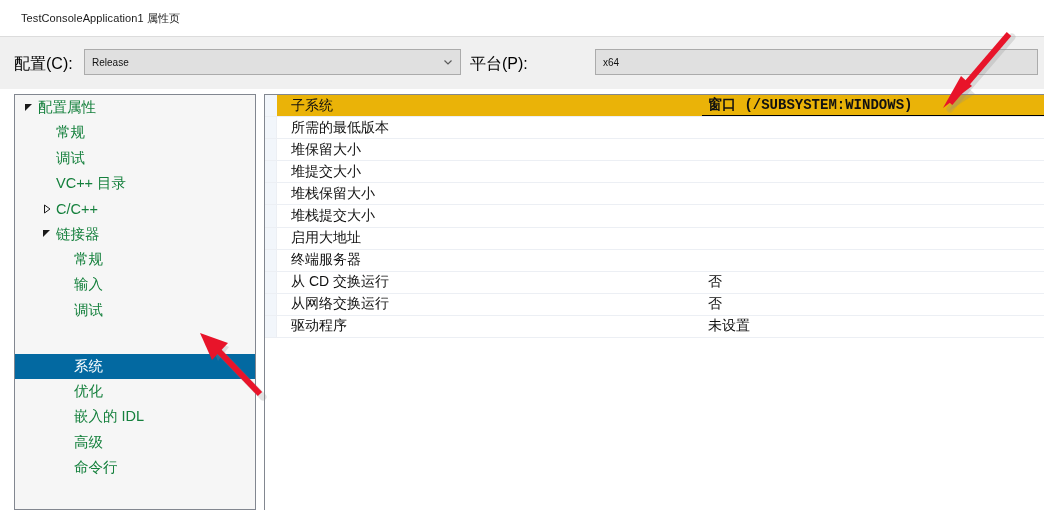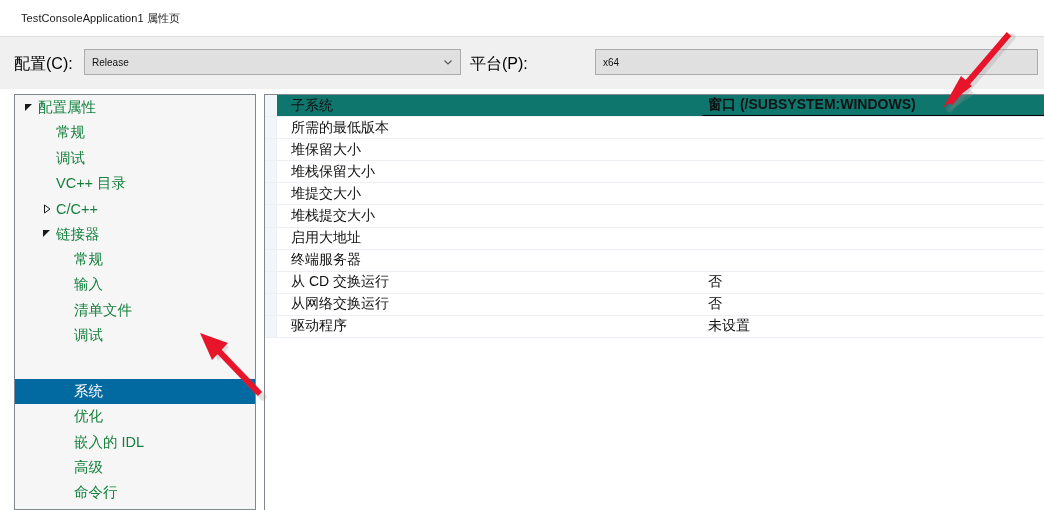--- a/index.html
+++ b/index.html
@@ -151,21 +151,22 @@
   }
   .grid-row .value {
     flex: 1 1 auto;
     padding-left: 6px;
     font-size: 14px;
     color: #111;
     white-space: nowrap;
     overflow: hidden;
   }
   .grid-row.selected {
-    background: #0f766e;
+    background: #eab308;
+    font-family: Liberation Mono, monospace;
   }
   .grid-row.selected .gutter {
     background: #f2f6fb;
     border-right: 1px solid #f2f6fb;
   }
   .grid-row.selected .value {
     font-weight: bold;
     border-bottom: 1px solid #000;
     align-self: stretch;
     display: flex;
@@ -248,24 +249,20 @@
     <div class="tree-item d2">
       <span class="tw"></span>
       <span class="lbl">常规</span>
     </div>
     <div class="tree-item d2">
       <span class="tw"></span>
       <span class="lbl">输入</span>
     </div>
     <div class="tree-item d2">
       <span class="tw"></span>
-      <span class="lbl">清单文件</span>
-    </div>
-    <div class="tree-item d2">
-      <span class="tw"></span>
       <span class="lbl">调试</span>
     </div>
     <div class="tree-item d2 selected">
       <span class="tw"></span>
       <span class="lbl">系统</span>
     </div>
     <div class="tree-item d2">
       <span class="tw"></span>
       <span class="lbl">优化</span>
     </div>
@@ -294,26 +291,26 @@
       <div class="name">所需的最低版本</div>
       <div class="value"></div>
     </div>
     <div class="grid-row">
       <div class="gutter"></div>
       <div class="name">堆保留大小</div>
       <div class="value"></div>
     </div>
     <div class="grid-row">
       <div class="gutter"></div>
+      <div class="name">堆提交大小</div>
+      <div class="value"></div>
+    </div>
+    <div class="grid-row">
+      <div class="gutter"></div>
       <div class="name">堆栈保留大小</div>
-      <div class="value"></div>
-    </div>
-    <div class="grid-row">
-      <div class="gutter"></div>
-      <div class="name">堆提交大小</div>
       <div class="value"></div>
     </div>
     <div class="grid-row">
       <div class="gutter"></div>
       <div class="name">堆栈提交大小</div>
       <div class="value"></div>
     </div>
     <div class="grid-row">
       <div class="gutter"></div>
       <div class="name">启用大地址</div>

